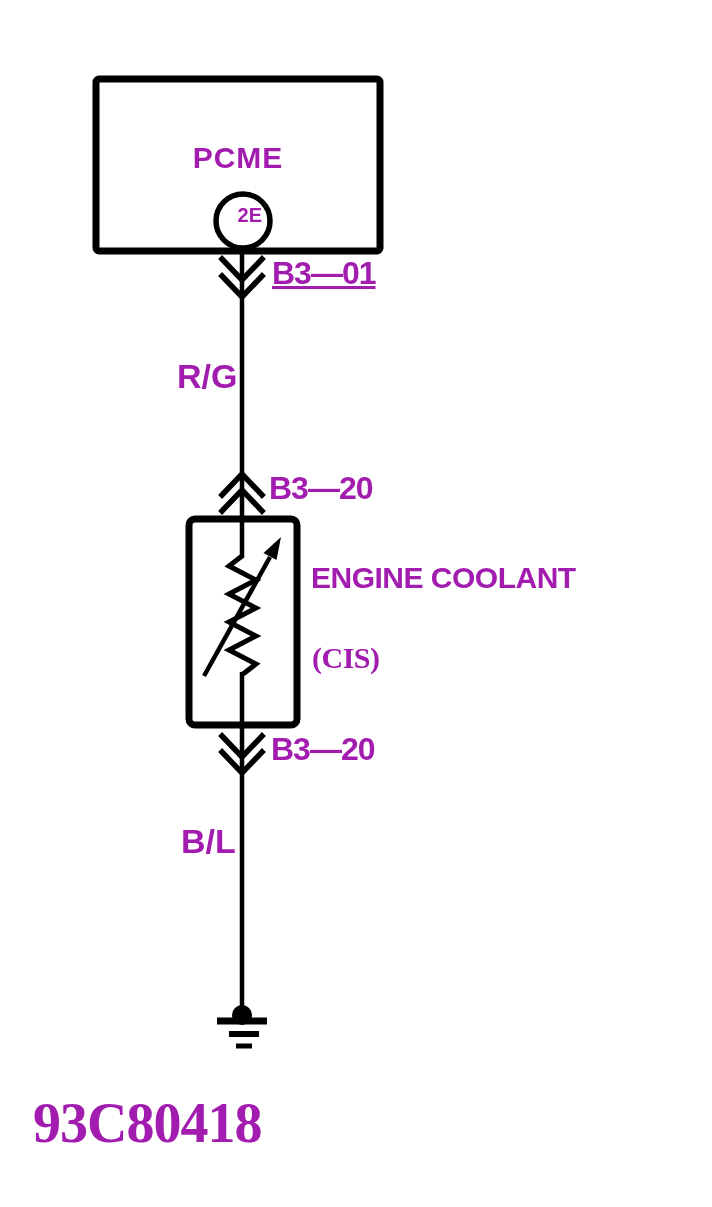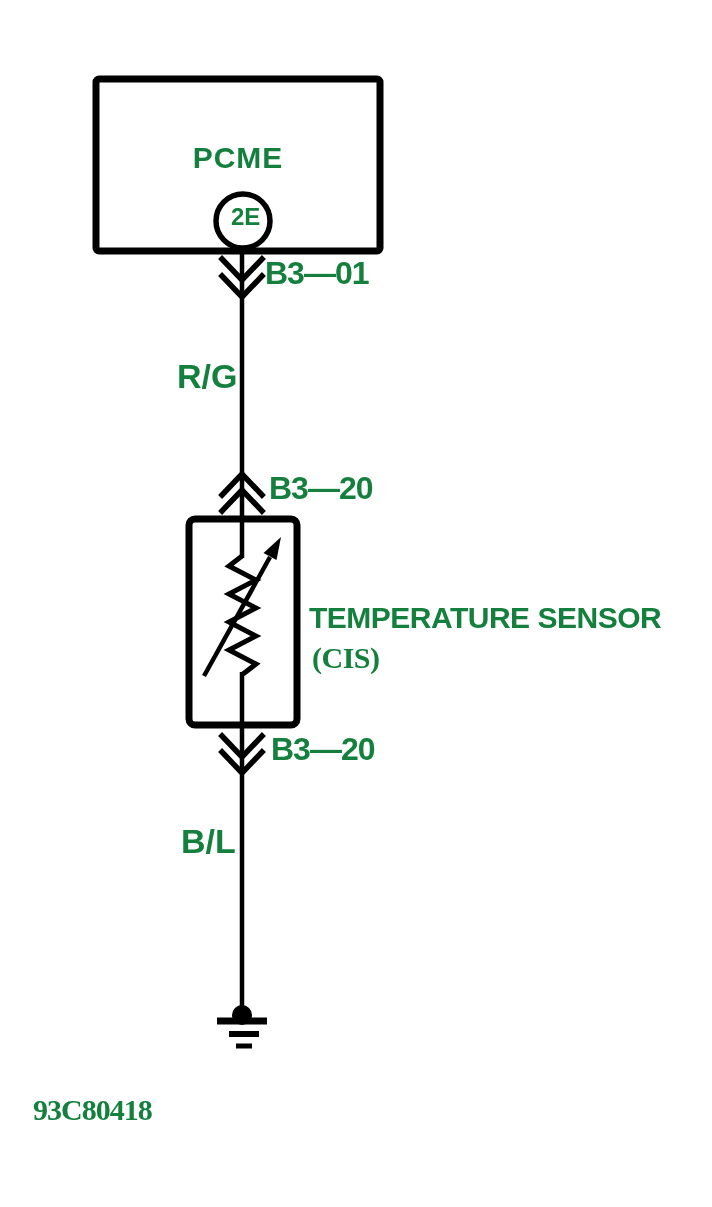--- a/index.html
+++ b/index.html
@@ -20,50 +20,50 @@
     position: absolute;
     left: 0;
     top: 0;
     width: 712px;
     height: 1207px;
   }
   .lbl {
     position: absolute;
     line-height: 1;
     font-weight: 700;
-    color: #15803d;
+    color: #a21caf;
     white-space: nowrap;
     -webkit-font-smoothing: none;
   }
   .lbl-pcme {
     left: 96px; top: 143px; width: 284px;
     text-align: center;
     font-size: 30px;
     letter-spacing: 1px;
   }
   .lbl-pin {
-    left: 231px; top: 205px; width: 54px;
-    text-align: left;
-    font-size: 24px;
+    left: 208px; top: 205px; width: 54px;
+    text-align: right;
+    font-size: 20px;
   }
   .lbl-conn { font-size: 32px; letter-spacing: -1px; }
-  .lbl-conn-top    { left: 265px; top: 257px; }
+  .lbl-conn-top    { left: 272px; top: 257px; text-decoration: underline; }
   .lbl-conn-mid    { left: 269px; top: 472px; }
   .lbl-conn-bottom { left: 271px; top: 733px; }
   .lbl-wire { font-size: 34px; text-align: center; }
   .lbl-wire-upper { left: 177px; top: 359px; }
   .lbl-wire-lower { left: 181px; top: 824px; }
   .lbl-sensor { font-size: 30px; letter-spacing: -0.5px; }
   .lbl-sensor-1 { left: 311px; top: 563px; }
   .lbl-sensor-2 { left: 309px; top: 603px; }
   .lbl-sensor-3 { left: 312px; top: 643px; font-family: Liberation Serif, serif; }
   .lbl-figure-id {
     left: 33px; top: 1095px;
     font-family: "Liberation Serif", serif;
-    font-size: 30px;
+    font-size: 56px;
     font-weight: 700;
     letter-spacing: -1px;
   }
   .stroke { stroke: #000; fill: none; }
 </style>
 </head>
 <body>
 
 <div id="stage">
 
@@ -112,21 +112,21 @@
   <div class="lbl lbl-pcme">PCME</div>
 
   <div class="lbl lbl-pin">2E</div>
 
   <div class="lbl lbl-conn lbl-conn-top">B3—01</div>
 
   <div class="lbl lbl-wire lbl-wire-upper">R/G</div>
 
   <div class="lbl lbl-conn lbl-conn-mid">B3—20</div>
 
-  <div class="lbl lbl-sensor lbl-sensor-2">TEMPERATURE SENSOR</div>
+  <div class="lbl lbl-sensor lbl-sensor-1">ENGINE COOLANT</div>
   <div class="lbl lbl-sensor lbl-sensor-3">(CIS)</div>
 
   <div class="lbl lbl-conn lbl-conn-bottom">B3—20</div>
 
   <div class="lbl lbl-wire lbl-wire-lower">B/L</div>
 
   <div class="lbl lbl-figure-id">93C80418</div>
 
 </div>
 

